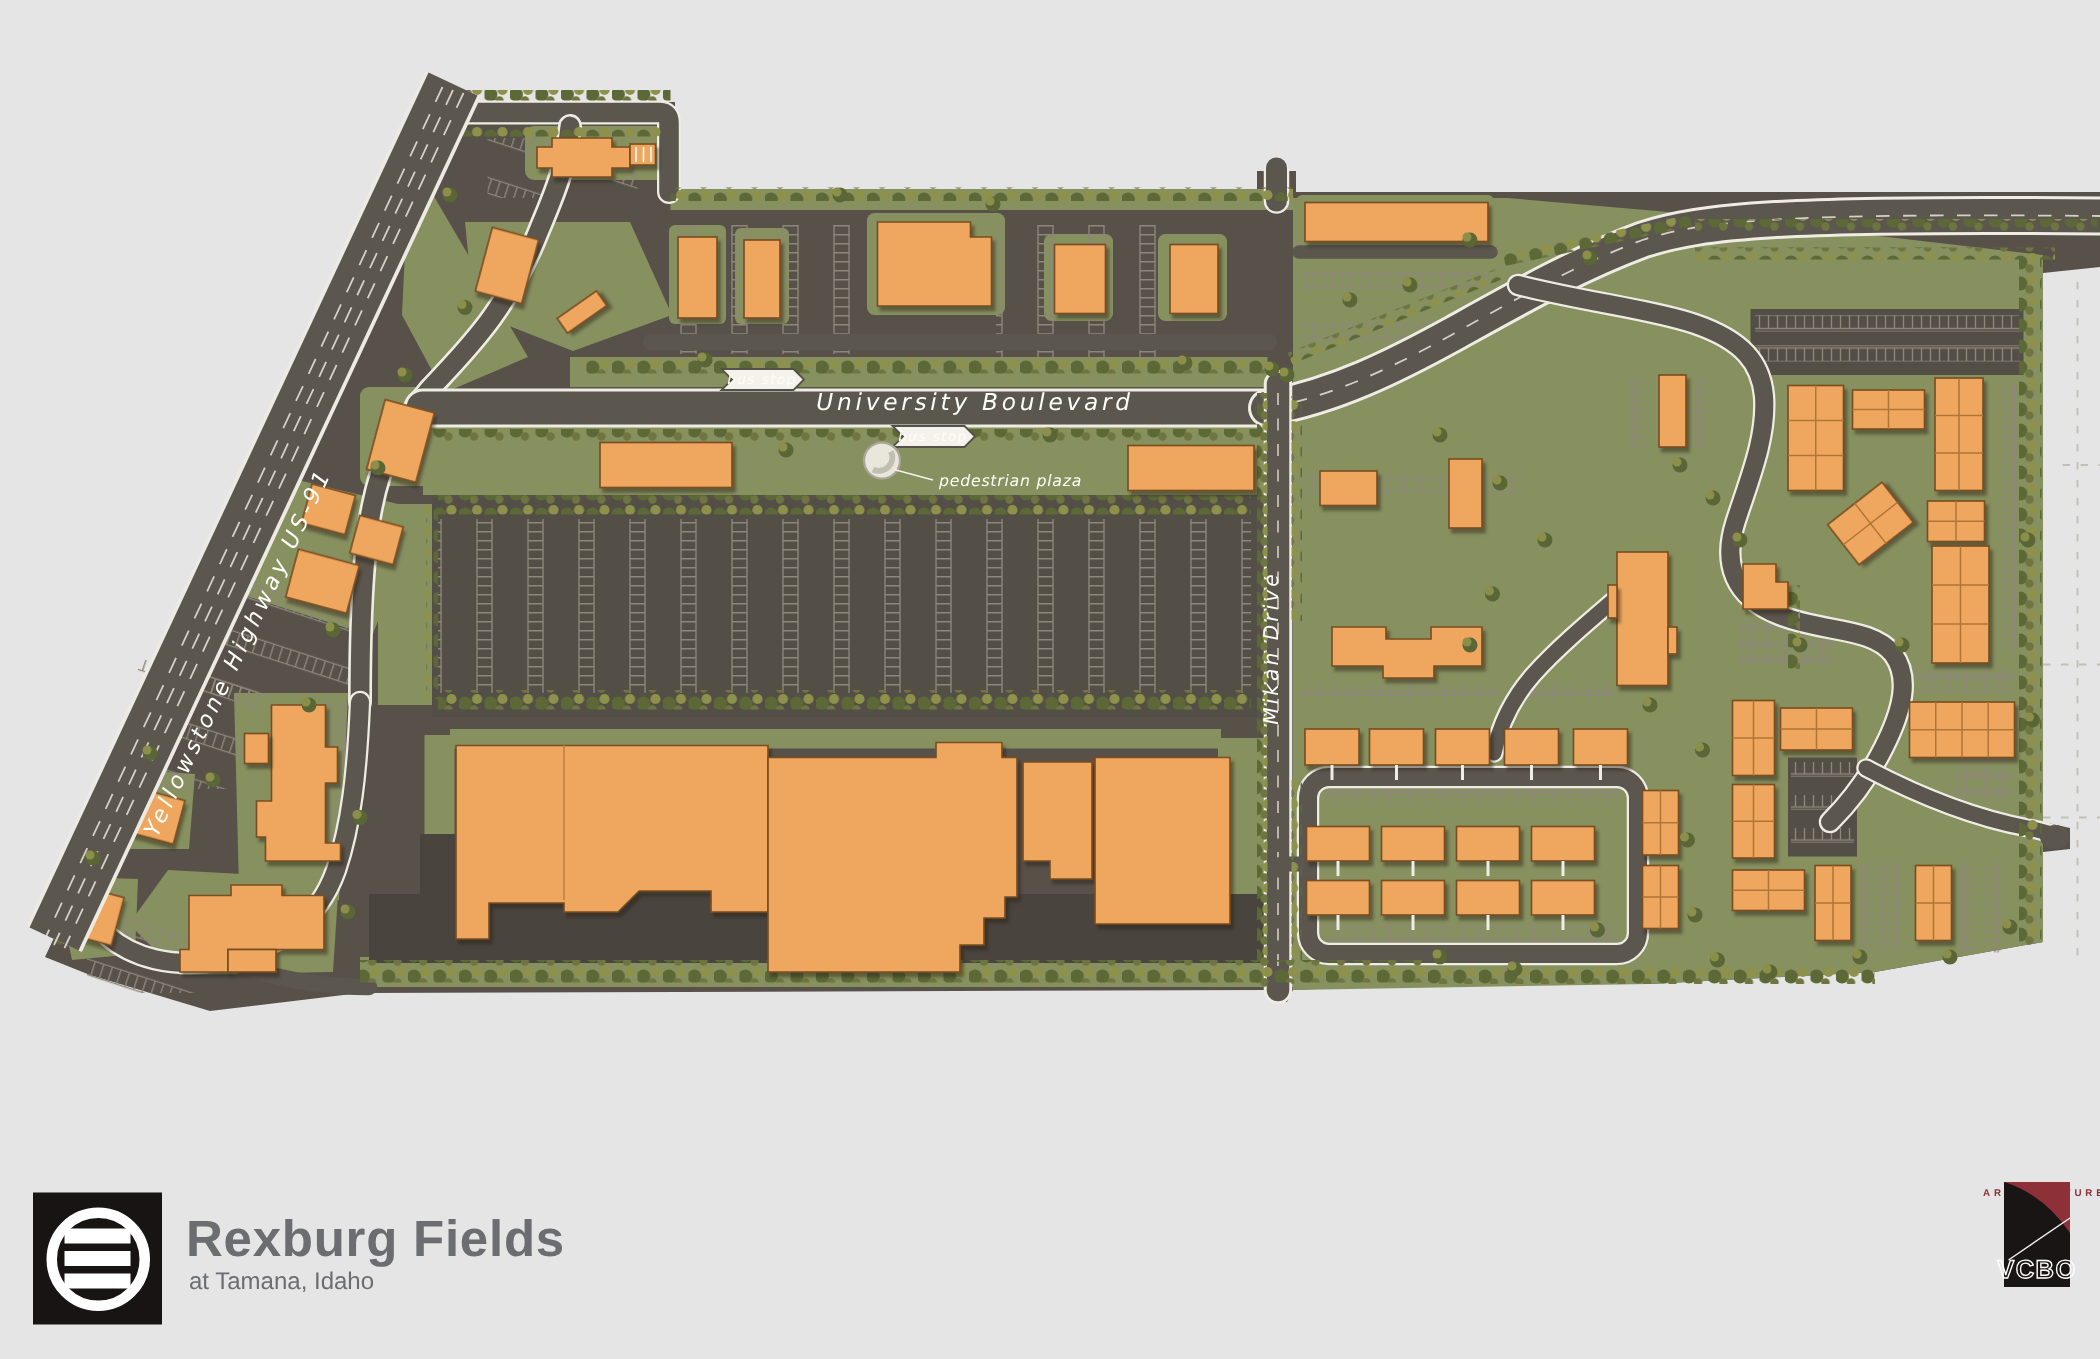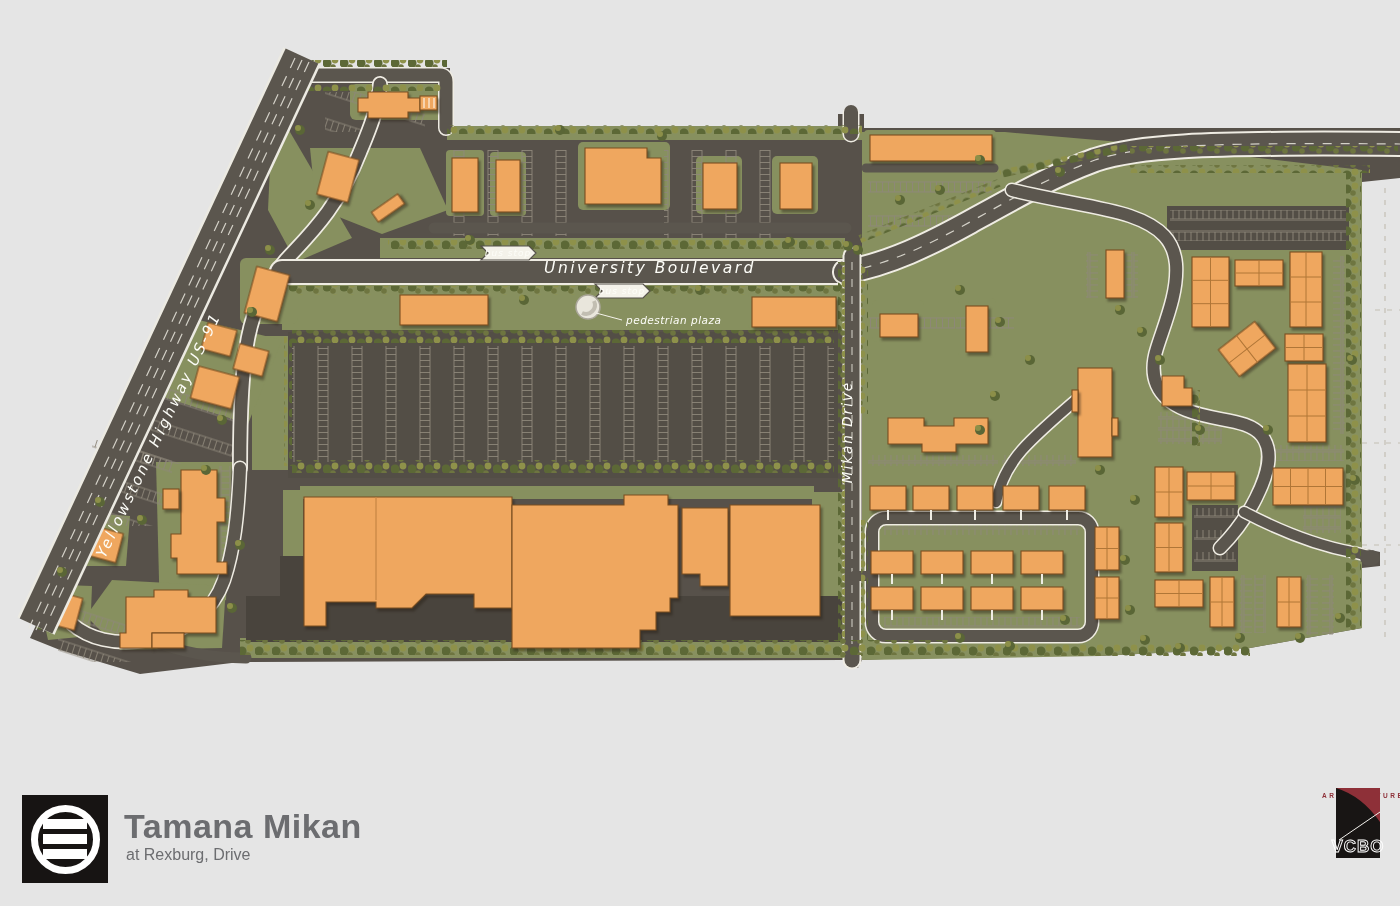--- a/index.html
+++ b/index.html
@@ -455,22 +455,22 @@
     </svg>
 
 <div class="brand">
   <div class="brand-logo">
     <div class="brand-ring"></div>
     <div class="brand-bar" style="top:24px;"></div>
     <div class="brand-bar" style="top:39px;"></div>
     <div class="brand-bar" style="top:54px;"></div>
   </div>
   <div class="brand-text">
-    <div class="brand-title">Tamana Mikan</div>
-    <div class="brand-sub">at Rexburg, Drive</div>
+    <div class="brand-title">Rexburg Fields</div>
+    <div class="brand-sub">at Tamana, Idaho</div>
   </div>
 </div>
 
 <div class="firm">
   <svg width="72" height="78" viewBox="0 0 72 78">
     <rect x="14" y="0" width="44" height="70" fill="#181514"></rect>
     <path d="M14,0 H58 V34 Q40,8 14,0 Z" fill="#8e3038"></path>
     <path d="M17,52 L58,24" stroke="#f2f0ec" stroke-width="1"></path>
     <text x="36" y="64" font-size="17" font-weight="bold" text-anchor="middle" font-family="Liberation Sans, sans-serif" fill="none" stroke="#fff" stroke-width=".9" letter-spacing="1">VCBO</text>
   </svg>

